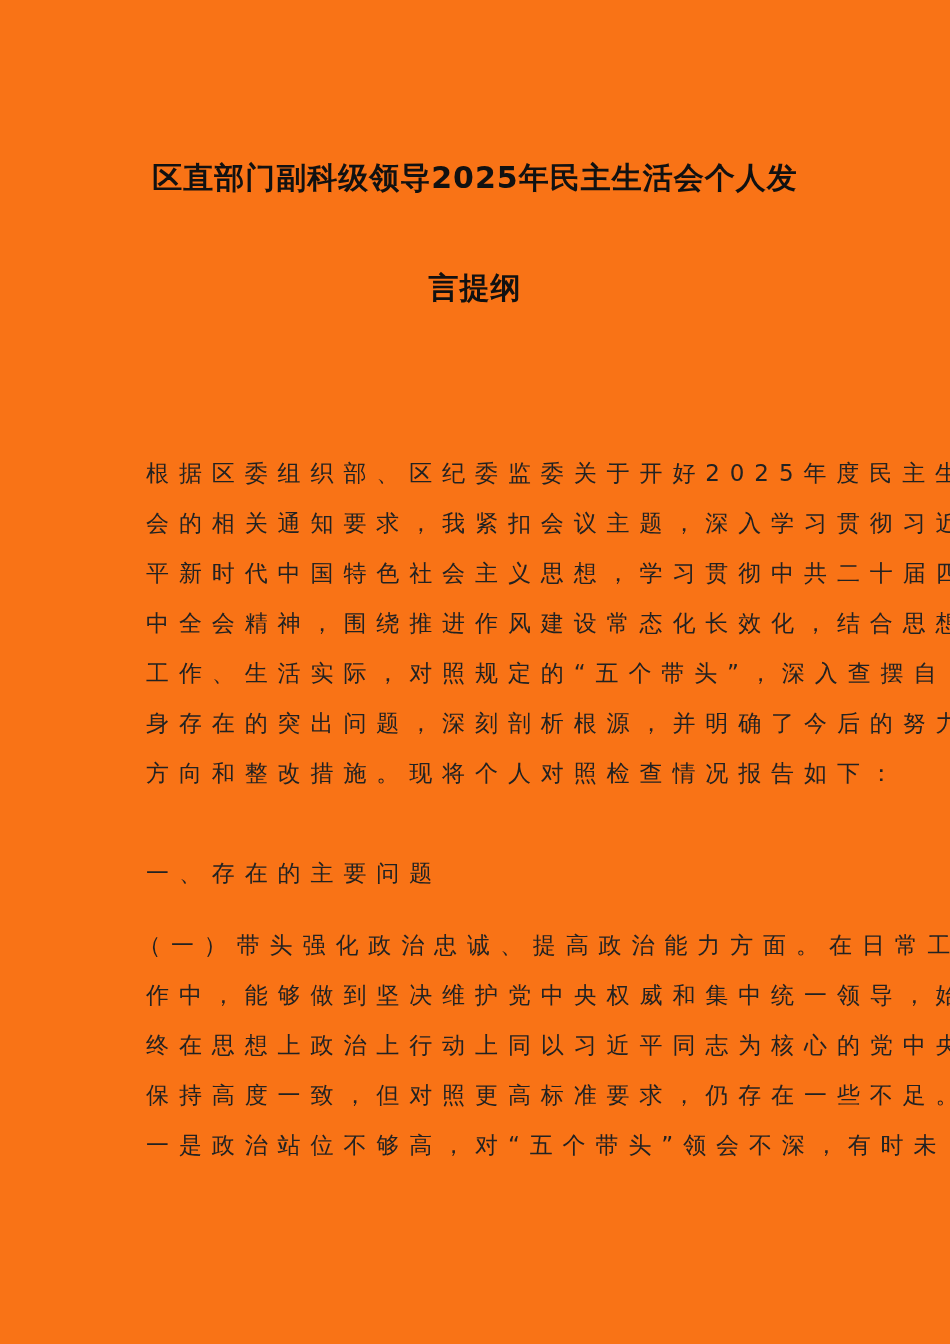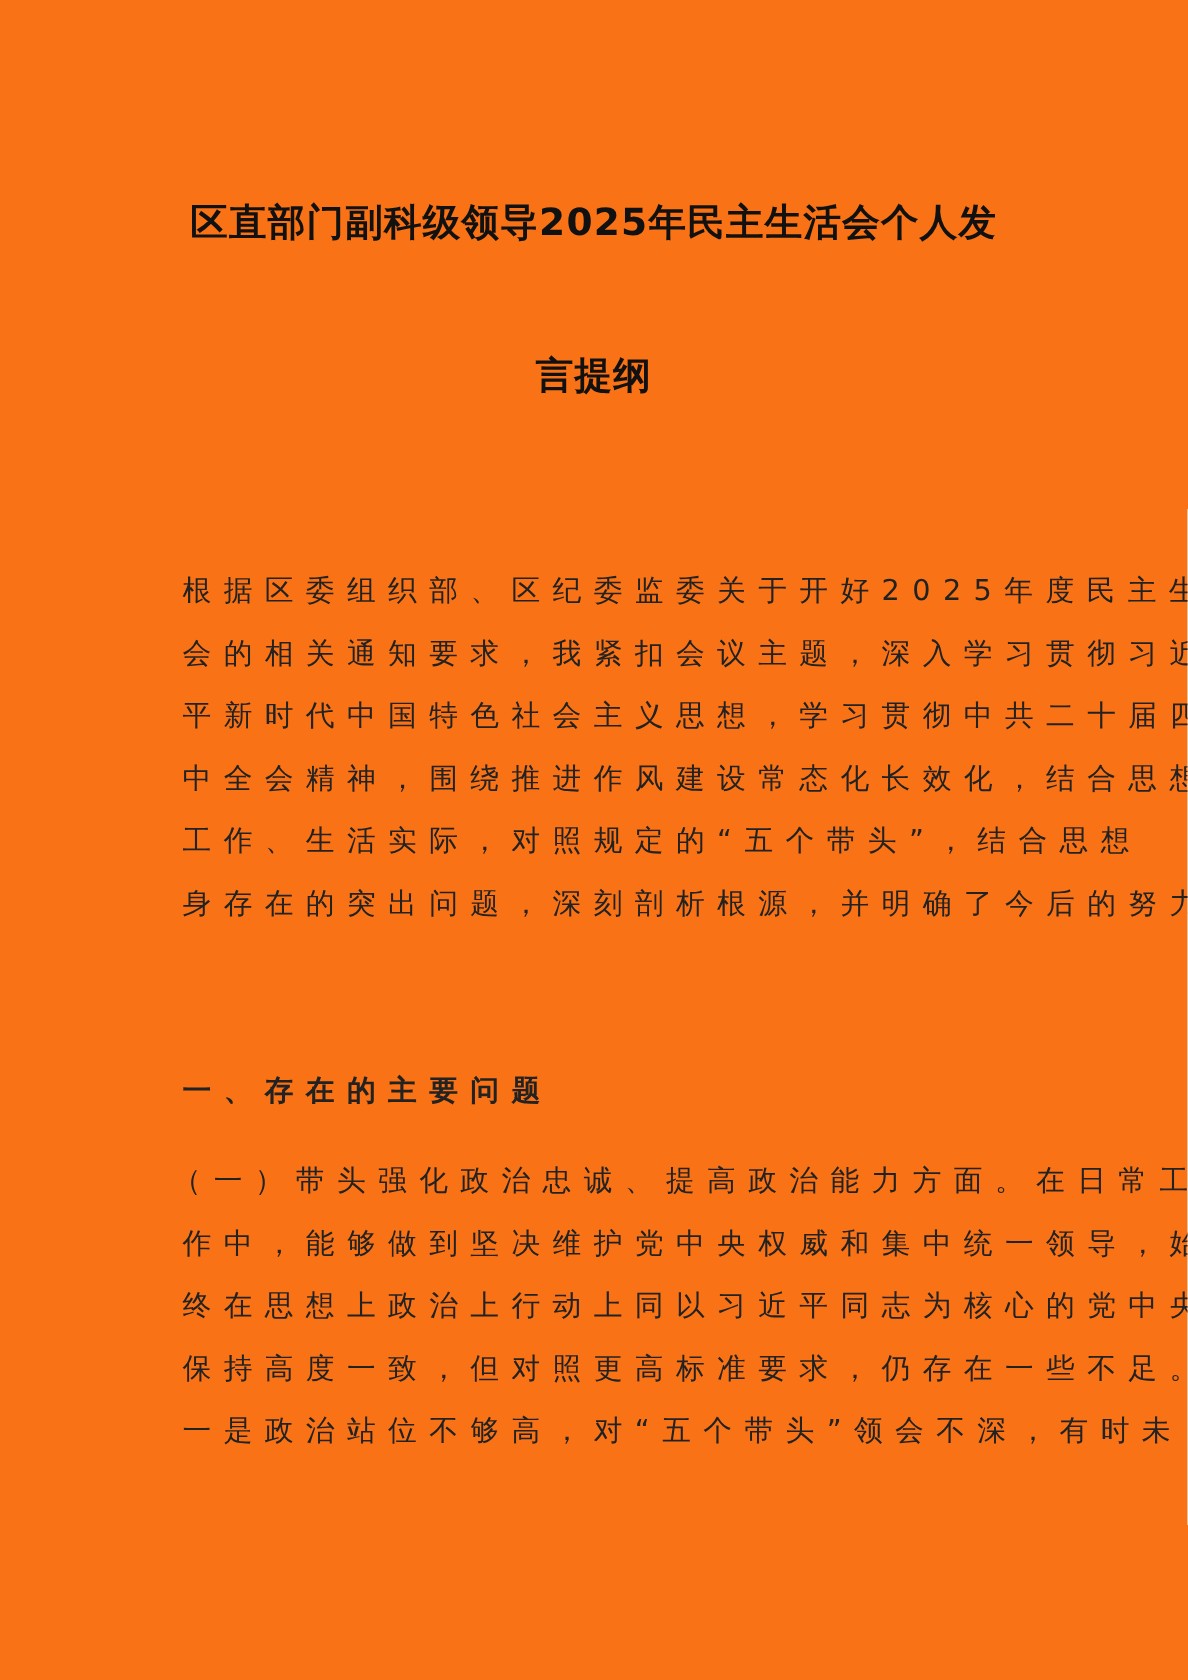--- a/index.html
+++ b/index.html
@@ -27,53 +27,54 @@
       left: 0;
       width: 950px;
       text-align: center;
       font-weight: bold;
       font-size: 30px;
       letter-spacing: 1px;
       color: #111;
       white-space: nowrap;
     }
     .title.l1 { top: 158px; }
-    .title.l2 { top: 280px; }
+    .title.l2 { top: 268px; }
     .body-block {
       position: absolute;
       left: 146px;
       width: 670px;
     }
     .line {
       height: 50px;
       line-height: 50px;
       font-size: 23px;
       letter-spacing: 9.9px;
       white-space: nowrap;
       color: #222;
     }
     #intro { top: 448px; }
-    #heading1 { top: 848px; font-weight: bold; }
+    #heading1 { top: 848px; }
     #item1 { top: 920px; }
   </style>
 </head>
 <body>
 
 <div class="page">
 
   <div class="title l1">区直部门副科级领导2025年民主生活会个人发</div>
   <div class="title l2">言提纲</div>
 
   <div class="body-block" id="intro">
     <div class="line">根据区委组织部、区纪委监委关于开好2025年度民主生活</div>
     <div class="line">会的相关通知要求，我紧扣会议主题，深入学习贯彻习近</div>
     <div class="line">平新时代中国特色社会主义思想，学习贯彻中共二十届四</div>
     <div class="line">中全会精神，围绕推进作风建设常态化长效化，结合思想</div>
-    <div class="line">工作、生活实际，对照规定的“五个带头”，结合思想</div>
+    <div class="line">工作、生活实际，对照规定的“五个带头”，深入查摆自</div>
     <div class="line">身存在的突出问题，深刻剖析根源，并明确了今后的努力</div>
+    <div class="line">方向和整改措施。现将个人对照检查情况报告如下：</div>
   </div>
 
   <div class="body-block" id="heading1">
     <div class="line">一、存在的主要问题</div>
   </div>
 
   <div class="body-block" id="item1">
     <div class="line" style="margin-left:-8px">（一）带头强化政治忠诚、提高政治能力方面。在日常工</div>
     <div class="line">作中，能够做到坚决维护党中央权威和集中统一领导，始</div>
     <div class="line">终在思想上政治上行动上同以习近平同志为核心的党中央</div>

